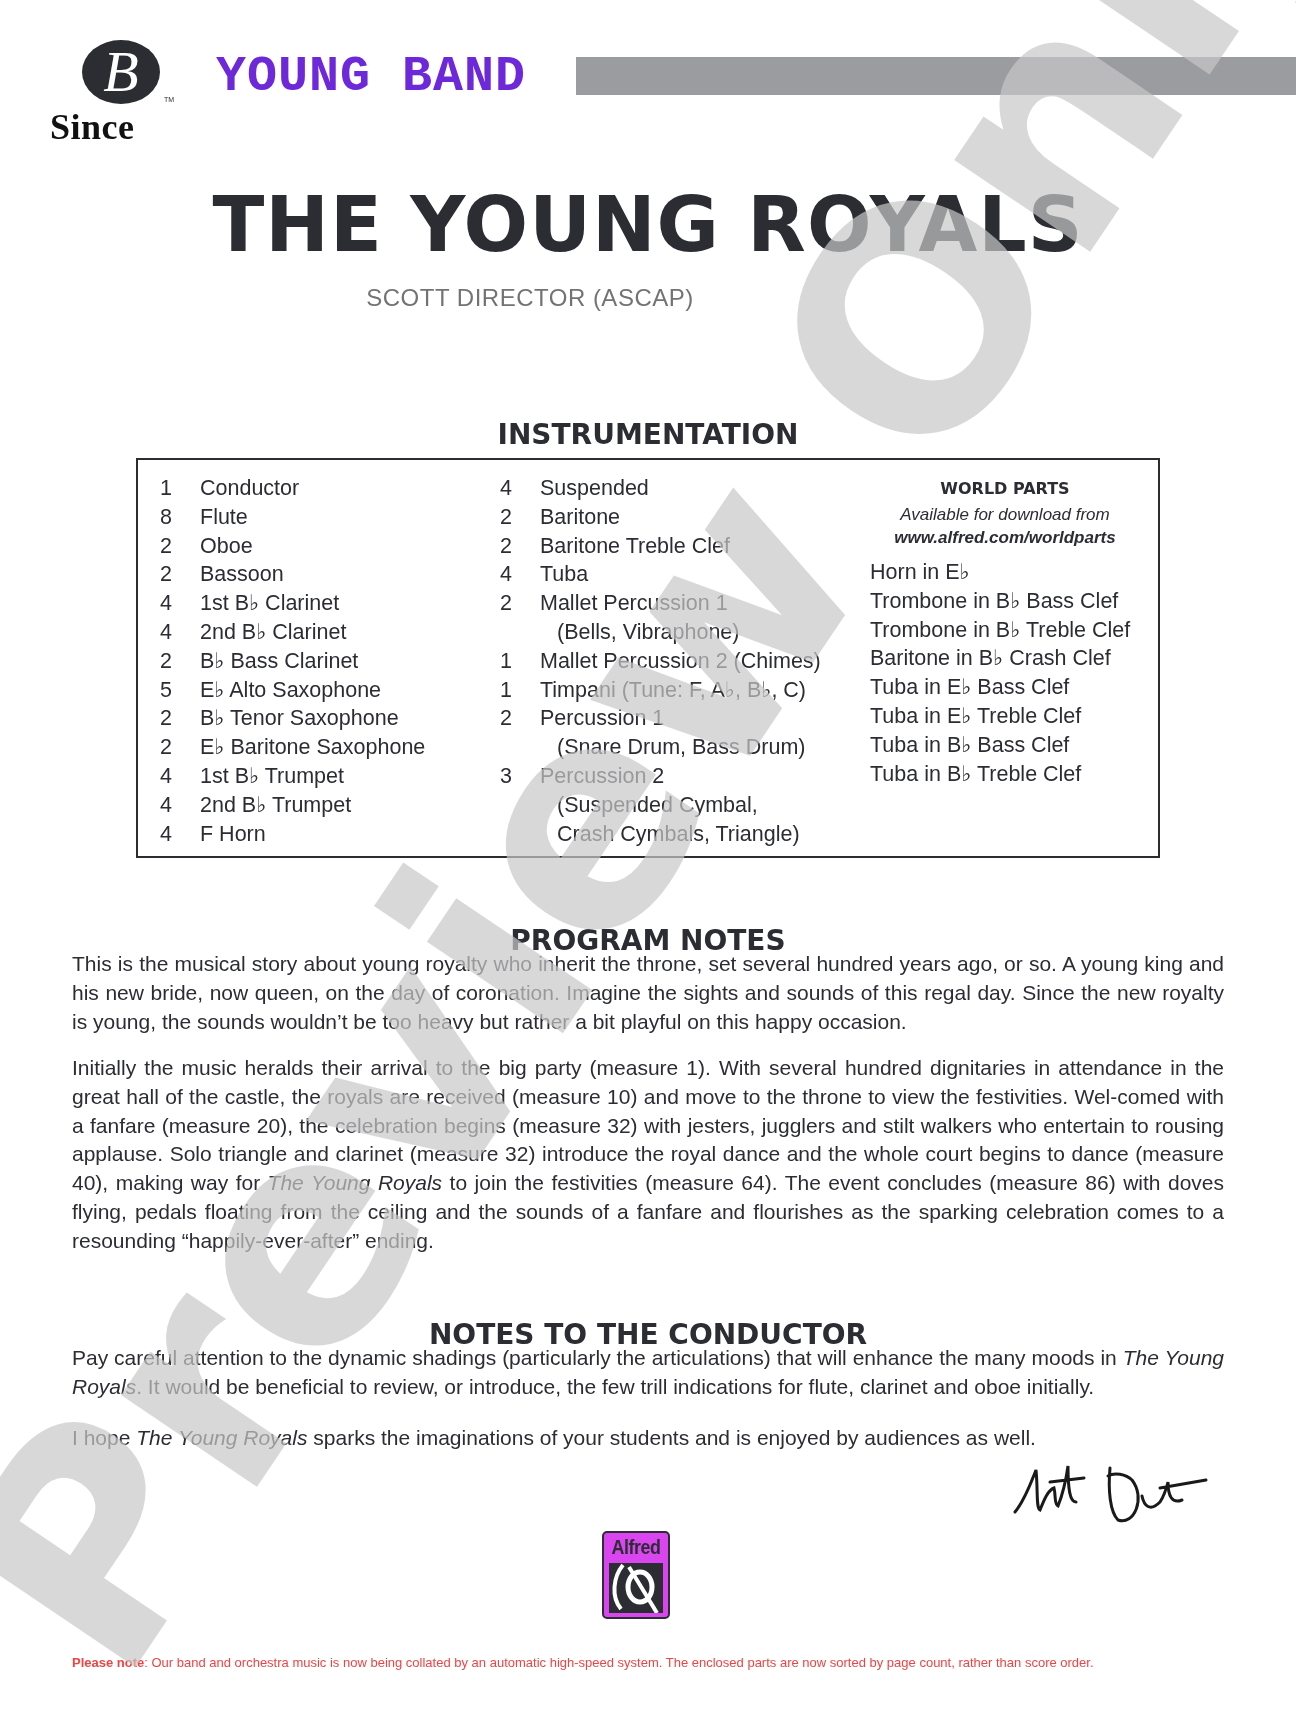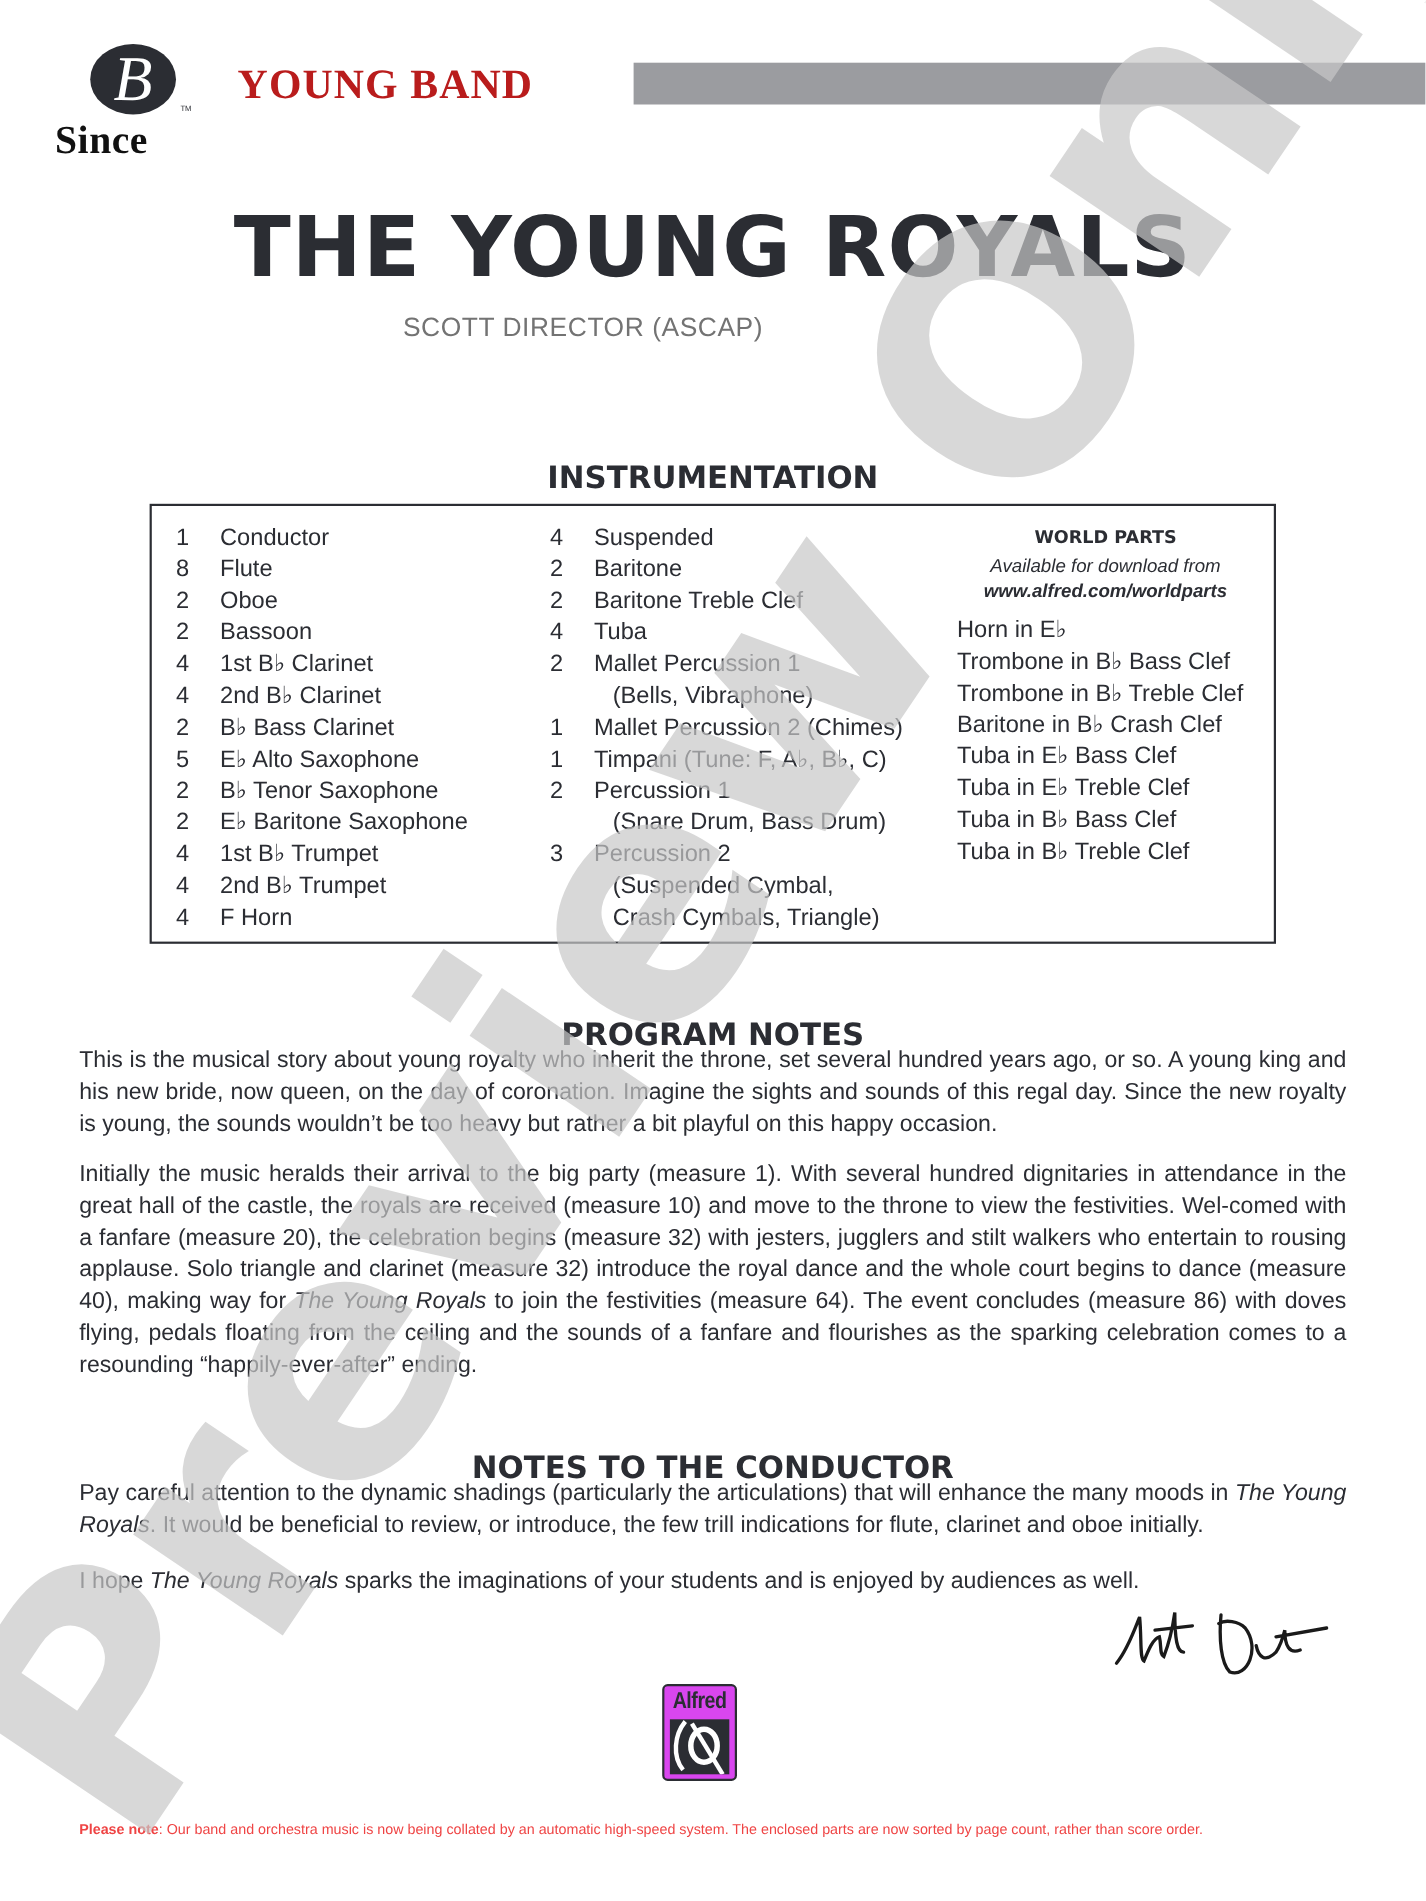--- a/index.html
+++ b/index.html
@@ -19,22 +19,22 @@
       font-size: 58px; line-height: 64px; text-align: center;
     }
     .logo-tm { position: absolute; left: 114px; top: 60px; font-size: 7px; color: #2b2d33; }
     .logo-word {
       position: absolute; left: 0; top: 70px;
       font-family: "Liberation Serif", serif; font-weight: bold; font-size: 36px; color: #111;
       letter-spacing: 0.5px;
     }
     .series-title {
       position: absolute; left: 216px; top: 52px;
-      font-family: Liberation Serif, serif; font-weight: bold; font-size: 38px;
-      color: #b91c1c; letter-spacing: 1px; line-height: 50px;
+      font-family: Liberation Mono, monospace; font-weight: bold; font-size: 50px;
+      color: #6d28d9; letter-spacing: 1px; line-height: 50px;
     }
     .series-bar { position: absolute; left: 576px; top: 57px; width: 720px; height: 38px; background: #9b9ca0; }
 
     .main-title {
       position: absolute; left: 0; width: 1296px; top: 180px; text-align: center;
       font-family: "DejaVu Sans", sans-serif; font-weight: bold; font-size: 76px;
       letter-spacing: 1px; color: #2b2d33;
     }
     .composer {
       position: absolute; left: 0; width: 1060px; top: 284px; text-align: center;

